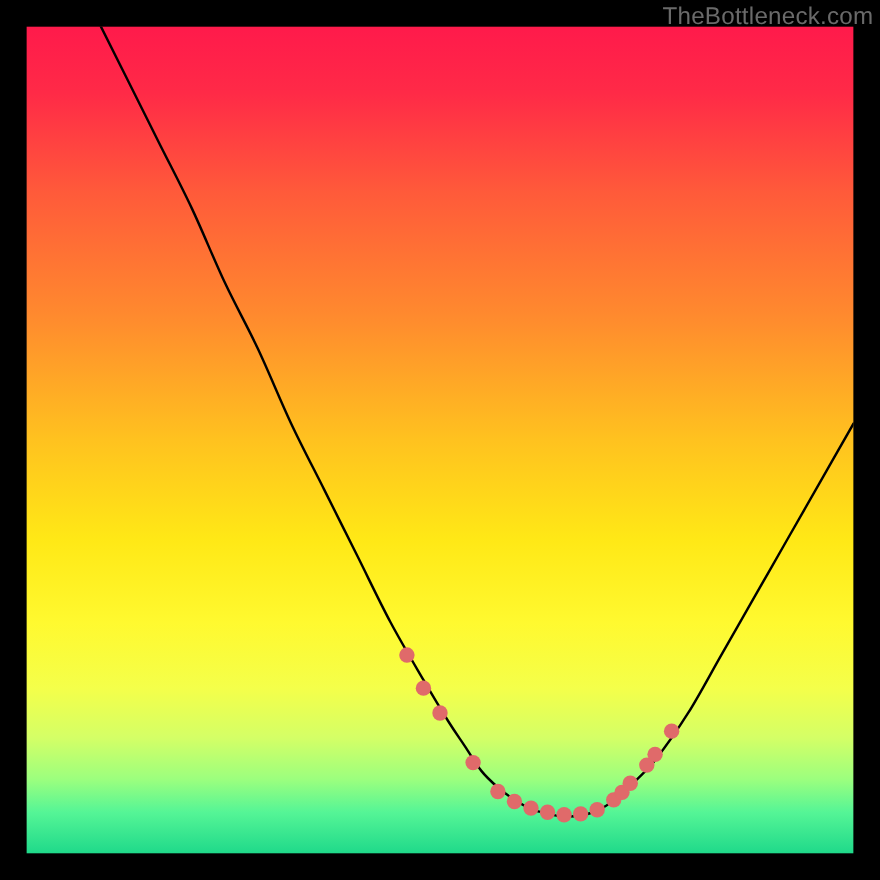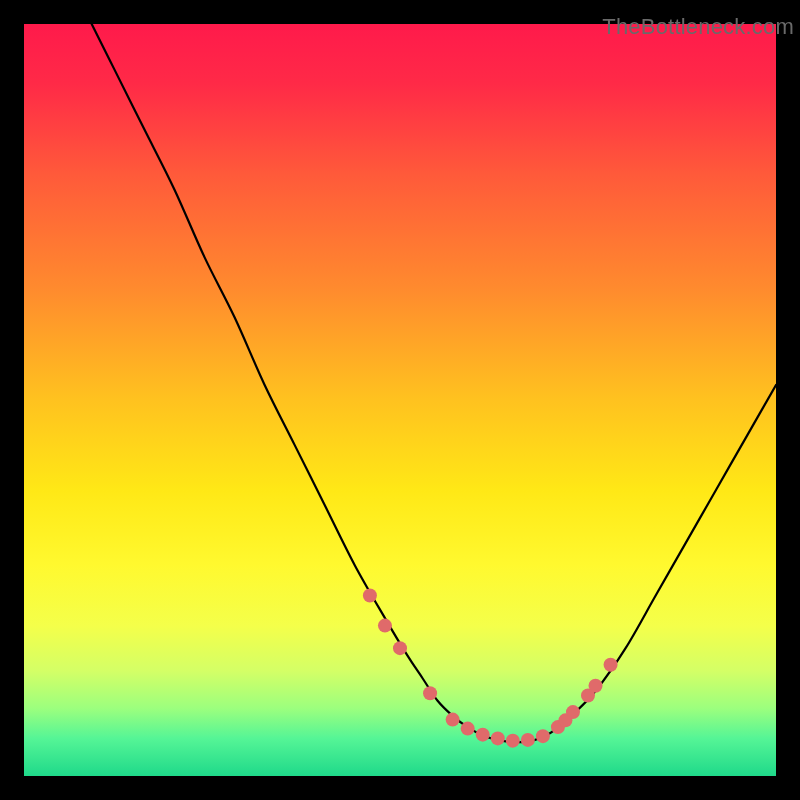--- a/index.html
+++ b/index.html
@@ -21,21 +21,21 @@
   }
   .plot {
     position: absolute;
     left: 0;
     top: 0;
     width: 752px;
     height: 752px;
   }
   .watermark {
     position: absolute;
-    top: 14px;
+    top: 2px;
     right: 6px;
     color: #6a6a6a;
     font-size: 22px;
     font-weight: 500;
     letter-spacing: 0.2px;
     text-align: right;
     user-select: none;
   }
   svg { display: block; }
 </style>

